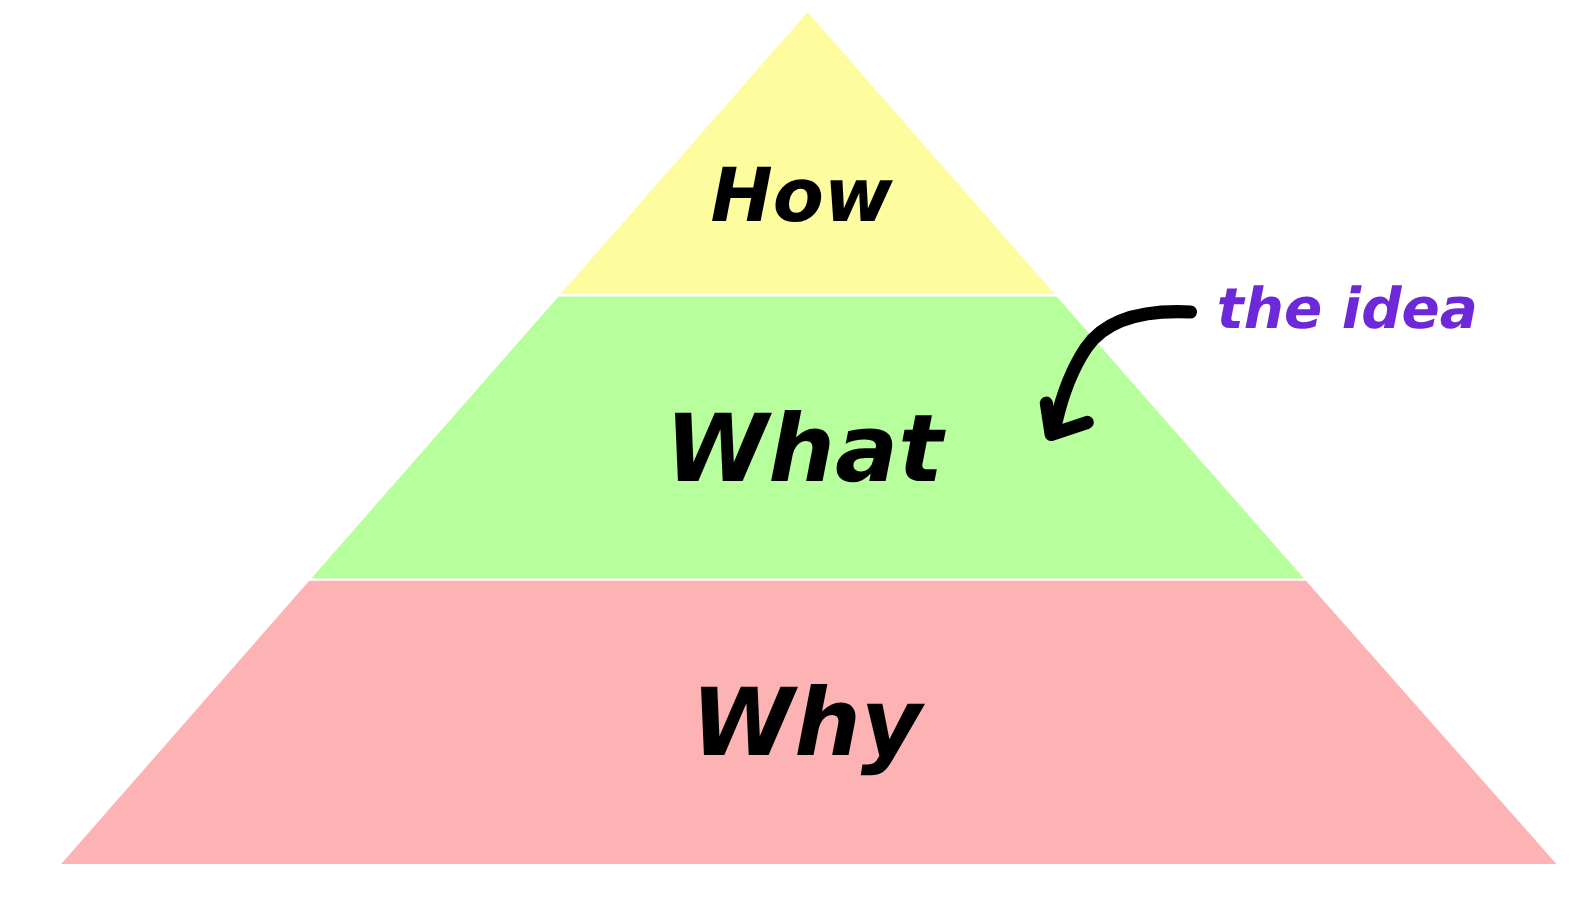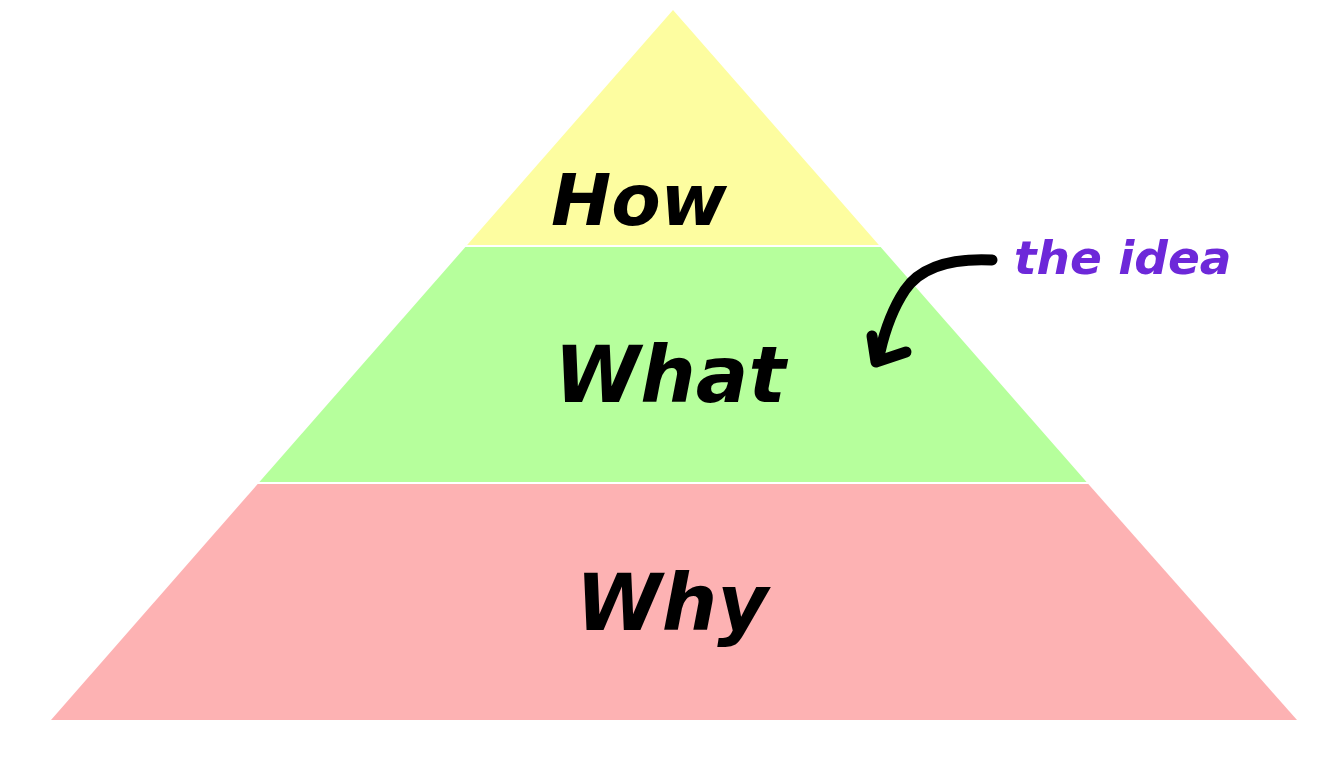--- a/index.html
+++ b/index.html
@@ -37,20 +37,20 @@
     <polygon id="poly-mid" points="465.4,247 880.6,247 1086.6,482 259.4,482" fill="#b6ff9c"></polygon>
 
     <polygon id="poly-bot" points="257.7,484 1088.3,484 1297,720 51,720" fill="#fdb2b3"></polygon>
 
     <g>
       <path d="M 992 260 C 950 258, 920 268, 905 290 C 893 308, 885 330, 880 352" fill="none" stroke="#000000" stroke-width="11" stroke-linecap="round"></path>
       <path d="M 872 336 L 876 362 L 906 352" fill="none" stroke="#000000" stroke-width="11" stroke-linecap="round" stroke-linejoin="round"></path>
     </g>
   </svg>
 
-  <div class="layer-label" style="left:639px; top:132px; font-size:72px;margin-top:32px;">How</div>
+  <div class="layer-label" style="left:668px; top:132px; font-size:62px;">How</div>
 
   <div class="layer-label" style="left:670px; top:336px; font-size:78px;">What</div>
 
   <div class="layer-label" style="left:672px; top:564px; font-size:78px;">Why</div>
 
   <div class="annotation" style="left:1014px; top:234px; font-size:47px;">the idea</div>
 </div>
 
 </body></html>

